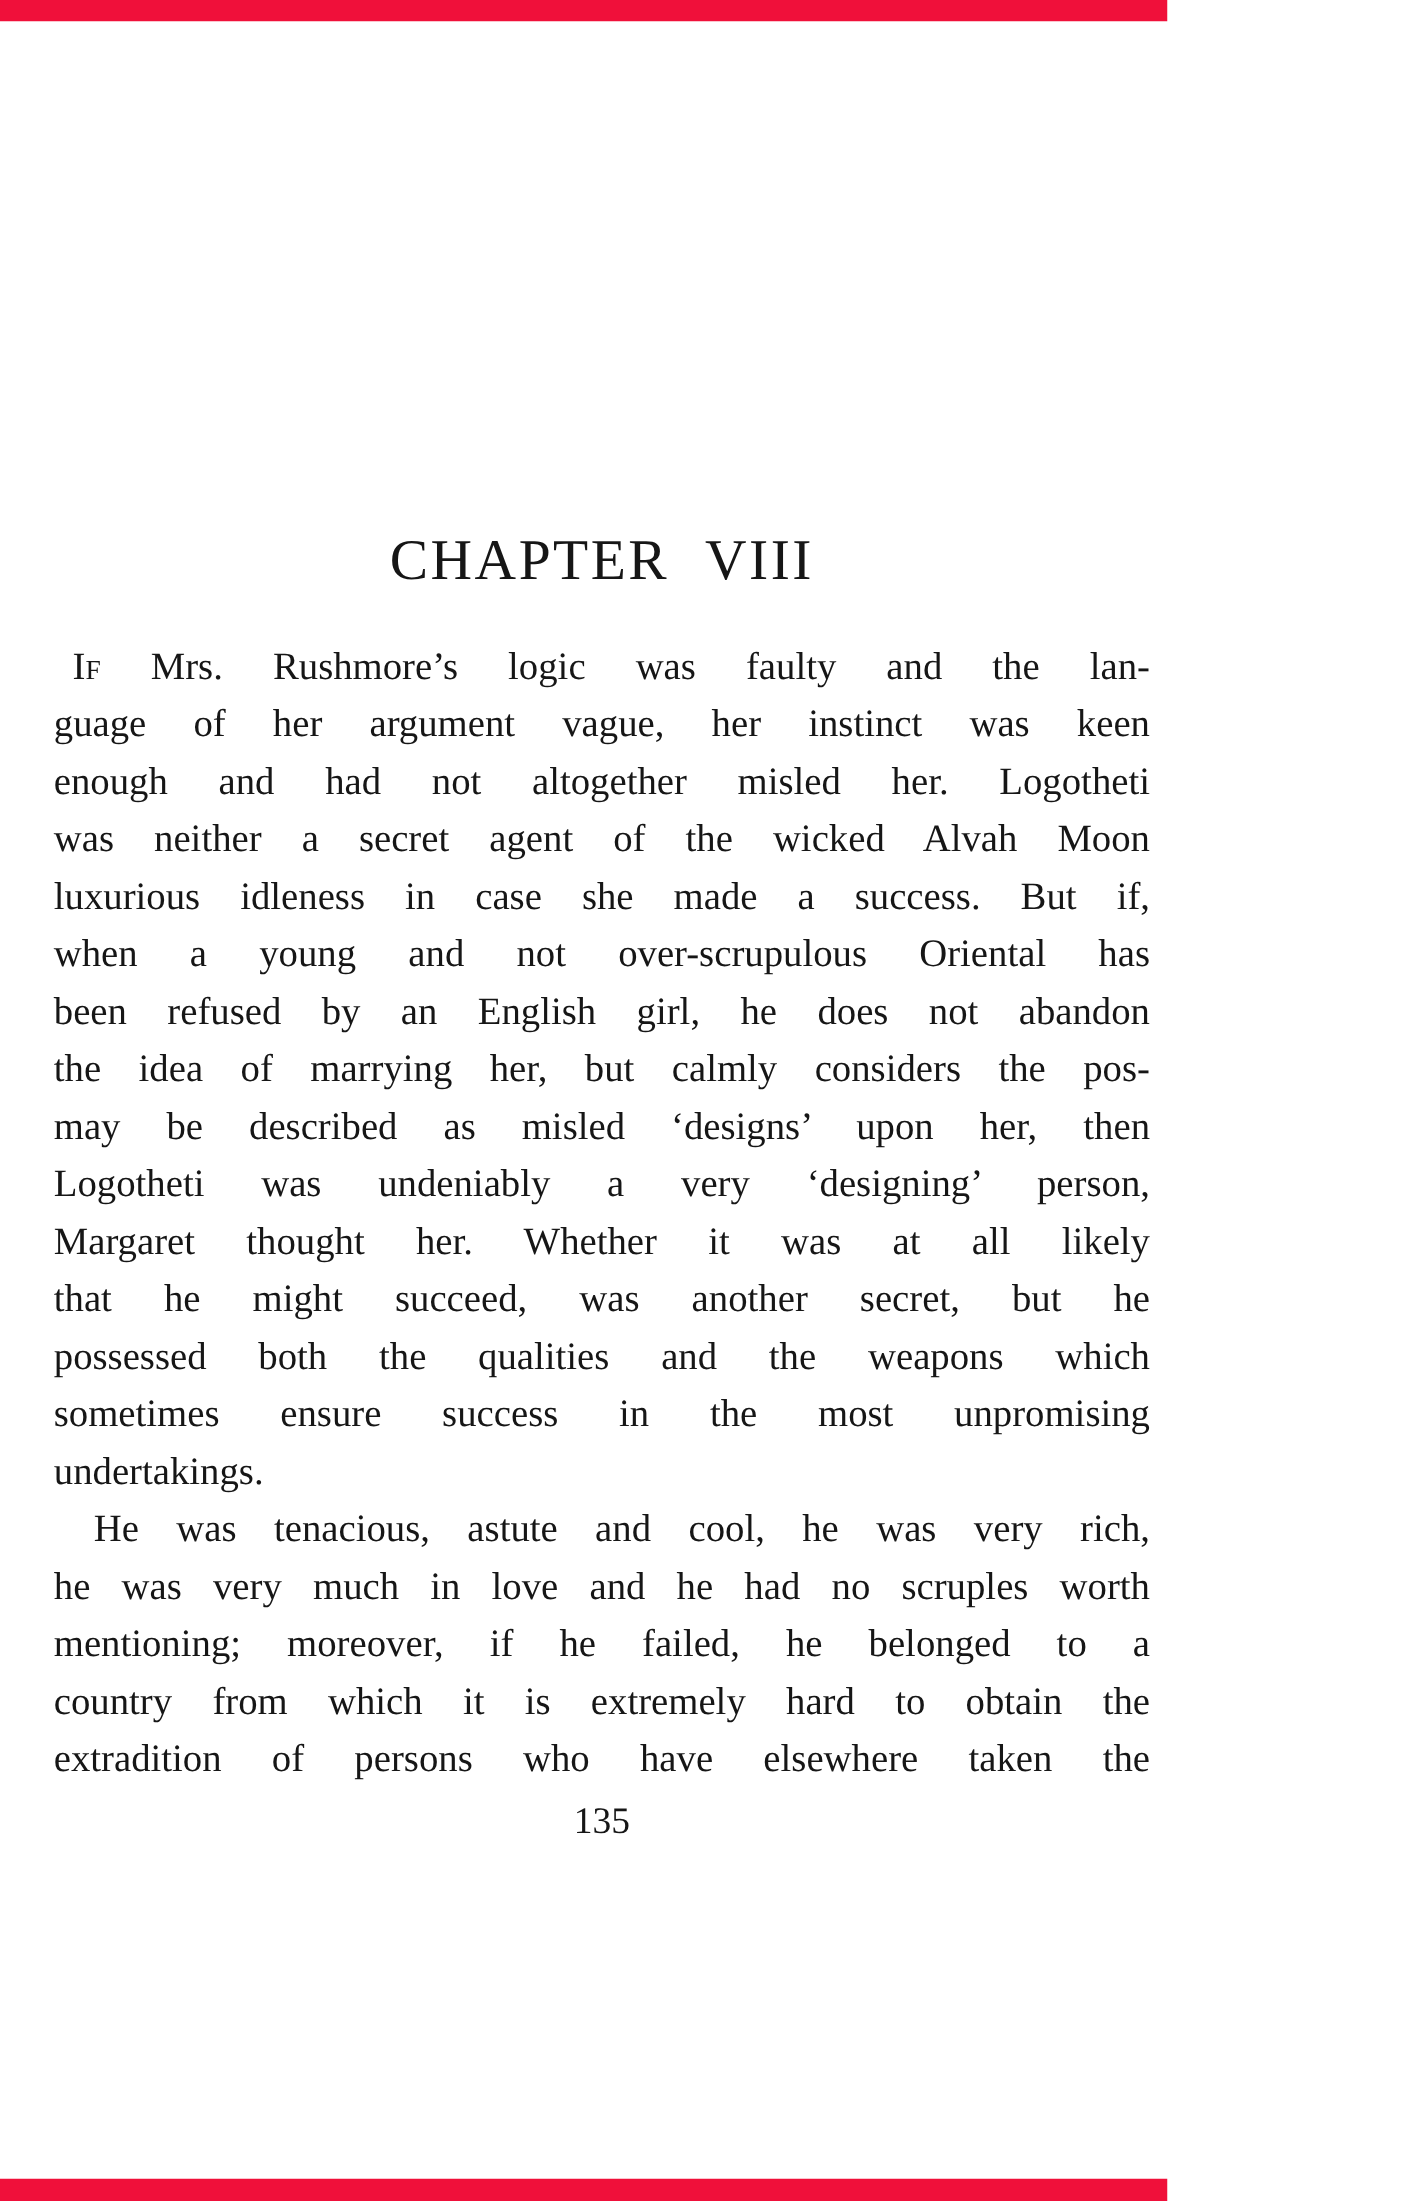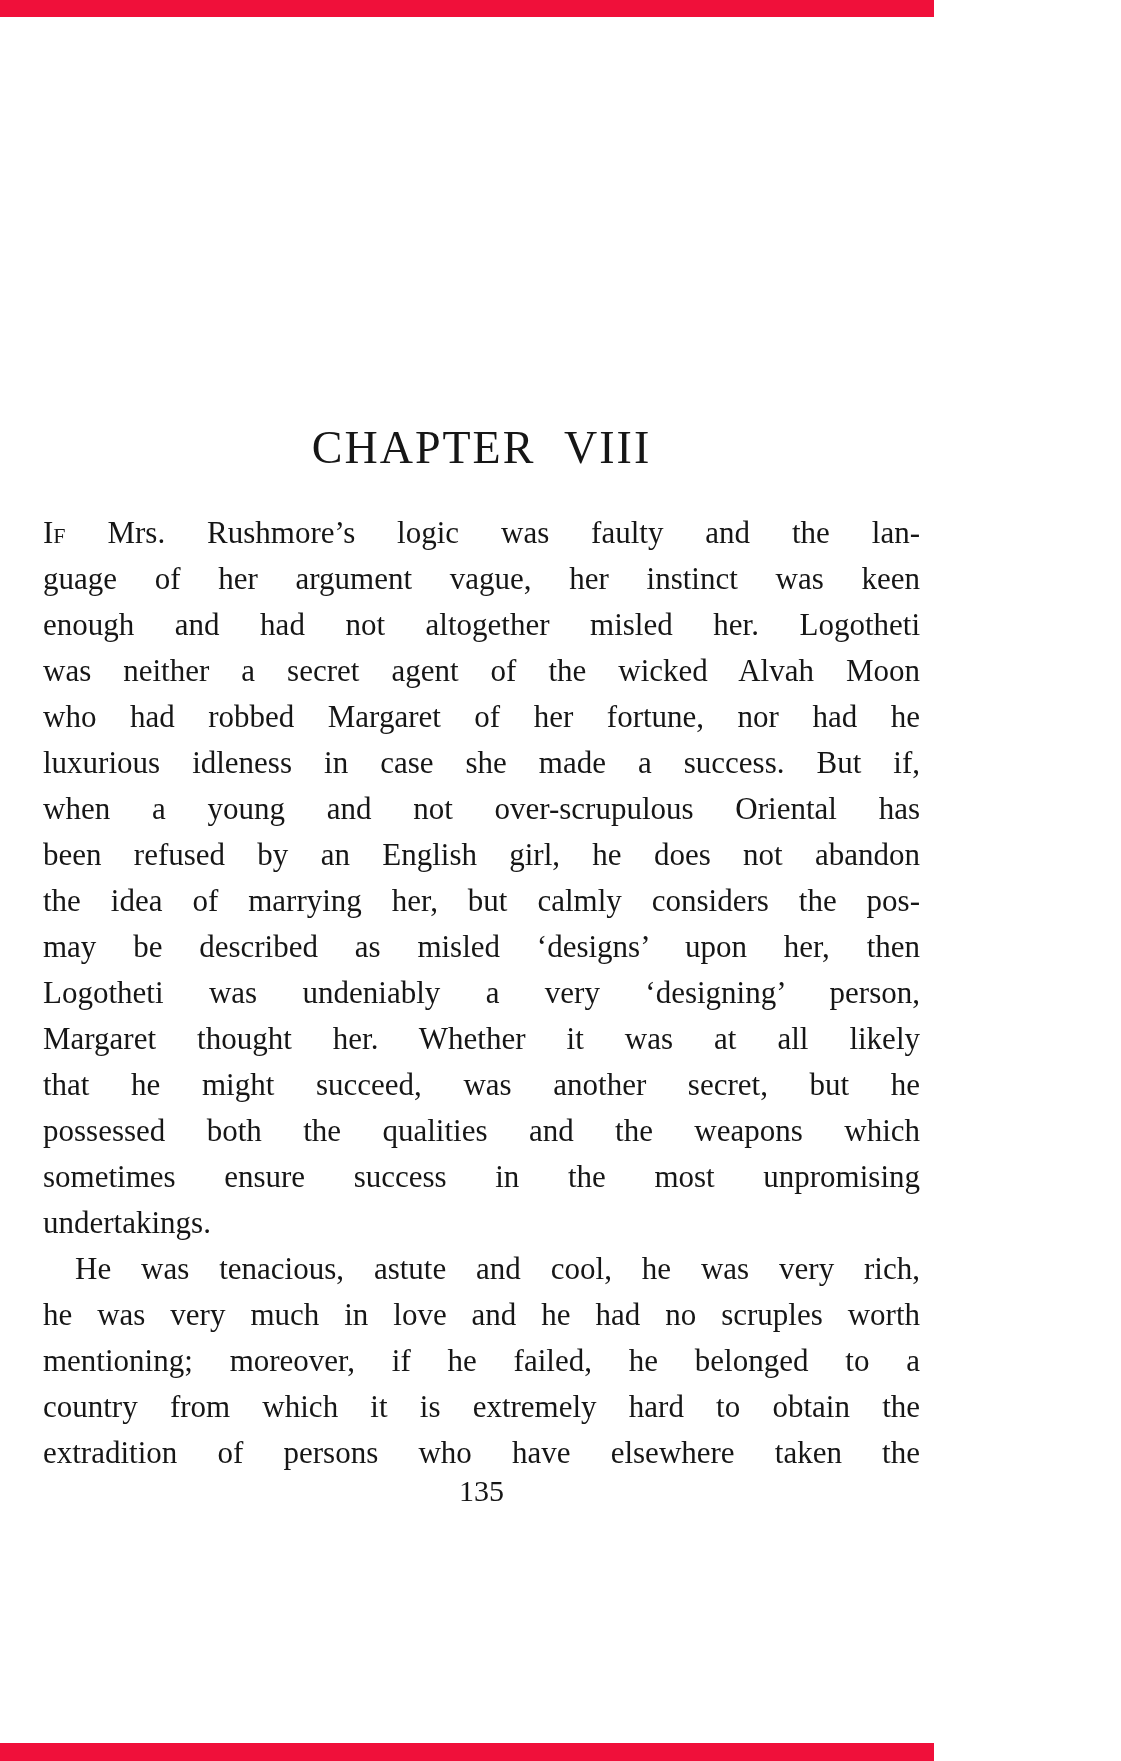--- a/index.html
+++ b/index.html
@@ -53,43 +53,43 @@
   }
   .line.no-stretch {
     text-align: left;
     text-align-last: left;
   }
   .line.indented {
     text-indent: 32px;
   }
   .smallcaps {
     font-variant-caps: small-caps;
+    margin-left: 15px;
   }
   .folio {
-    margin-top: 0;
+    margin-top: 12px;
     font-size: 30px;
     line-height: 30px;
     text-align: center;
   }
 </style>
 </head>
 <body>
 
 <div class="page" style="--edge-bar: #f0103a; --paper: #ffffff; --ink: #161616;">
   <div class="edge-bar top"></div>
 
   <div class="text-block">
     <h1 class="chapter-heading">CHAPTER VIII</h1>
 
     <div class="body-text">
         <div class="line"><span class="smallcaps">If</span> Mrs. Rushmore’s logic was faulty and the lan-</div>
         <div class="line">guage of her argument vague, her instinct was keen</div>
         <div class="line">enough and had not altogether misled her. Logotheti</div>
         <div class="line">was neither a secret agent of the wicked Alvah Moon</div>
-        <div class="line">who had robbed Margaret of her fortune, nor had he</div>
         <div class="line">luxurious idleness in case she made a success. But if,</div>
         <div class="line">when a young and not over-scrupulous Oriental has</div>
         <div class="line">been refused by an English girl, he does not abandon</div>
         <div class="line">the idea of marrying her, but calmly considers the pos-</div>
         <div class="line">may be described as misled ‘designs’ upon her, then</div>
         <div class="line">Logotheti was undeniably a very ‘designing’ person,</div>
         <div class="line">Margaret thought her. Whether it was at all likely</div>
         <div class="line">that he might succeed, was another secret, but he</div>
         <div class="line">possessed both the qualities and the weapons which</div>
         <div class="line">sometimes ensure success in the most unpromising</div>

